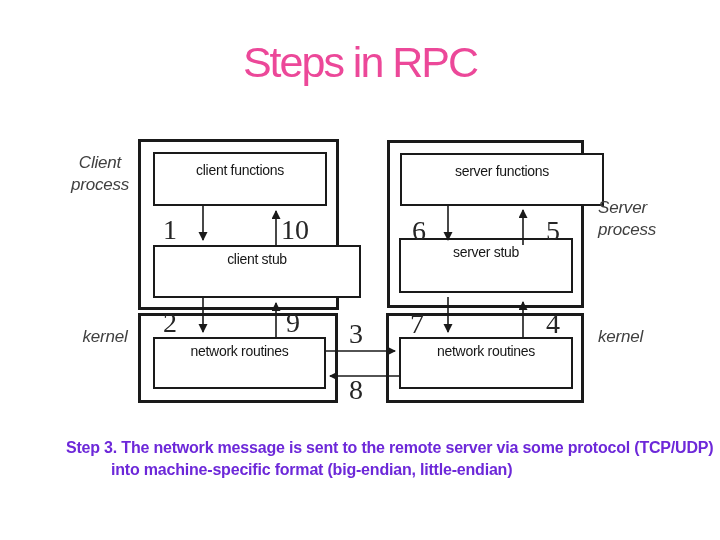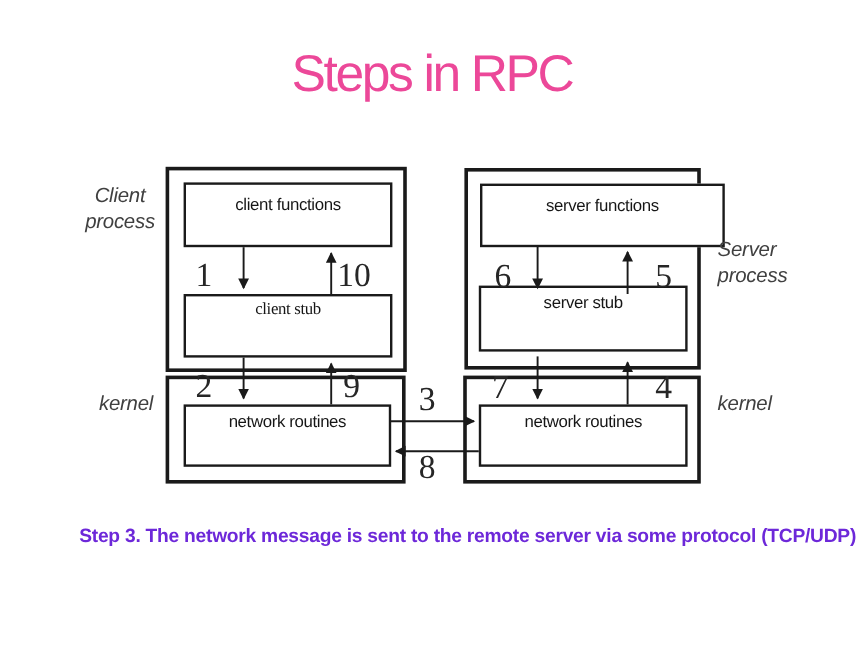--- a/index.html
+++ b/index.html
@@ -14,21 +14,21 @@
     font-size:43px;line-height:48px;font-weight:400;letter-spacing:-2px;
     color:#ec4899;margin:0;
   }
 
   
   .box{position:absolute;box-sizing:border-box;background:#ffffff;}
   .outer{border:3px solid #1a1a1a;}
   .inner{border:2px solid #1a1a1a;}
   .b-client-process   {left:138px;top:139px;width:201px;height:171px;}
   .b-client-functions {left:153px;top:152px;width:174px;height:54px;}
-  .b-client-stub      {left:153px;top:245px;width:174px;height:53px;font-family:Liberation Serif, serif;}
+  .b-client-stub      {left:153px;top:245px;width:208px;height:53px;}
   .b-kernel-left      {left:138px;top:313px;width:200px;height:90px;}
   .b-netroutines-left {left:153px;top:337px;width:173px;height:52px;}
   .b-server-process   {left:387px;top:140px;width:197px;height:168px;}
   .b-server-functions {left:400px;top:153px;width:204px;height:53px;}
   .b-server-stub      {left:399px;top:238px;width:174px;height:55px;}
   .b-kernel-right     {left:386px;top:313px;width:198px;height:90px;}
   .b-netroutines-right{left:399px;top:337px;width:174px;height:52px;}
 
   .box-label{
     position:absolute;left:0;top:4px;width:100%;text-align:center;
@@ -135,15 +135,16 @@
       <line x1="523" y1="245" x2="523" y2="210" marker-end="url(#ah)"></line>
       <line x1="448" y1="297" x2="448" y2="332" marker-end="url(#ah)"></line>
       <line x1="523" y1="337" x2="523" y2="302" marker-end="url(#ah)"></line>
       <line x1="325" y1="351" x2="395" y2="351" marker-end="url(#ah)"></line>
       <line x1="399" y1="376" x2="330" y2="376" marker-end="url(#ah)"></line>
     </svg>
   </div>
 
   <div class="notes">
     <div>Step 3. The network message is sent to the remote server via some protocol (TCP/UDP)</div>
+    <div class="indent">into machine-specific format (big-endian, little-endian)</div>
   </div>
 
 </div>
 
 </body></html>

